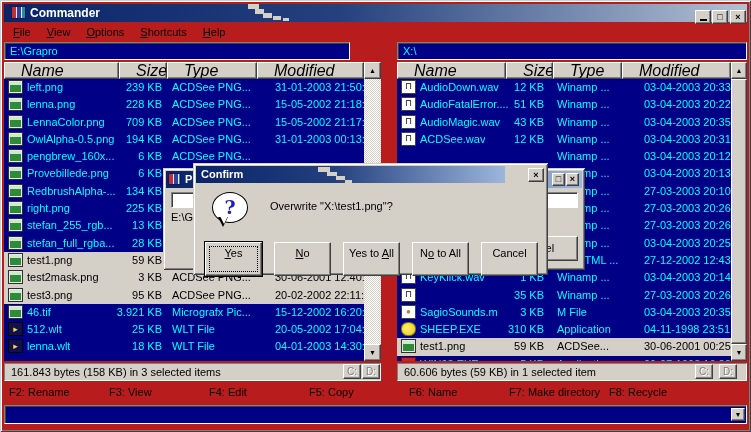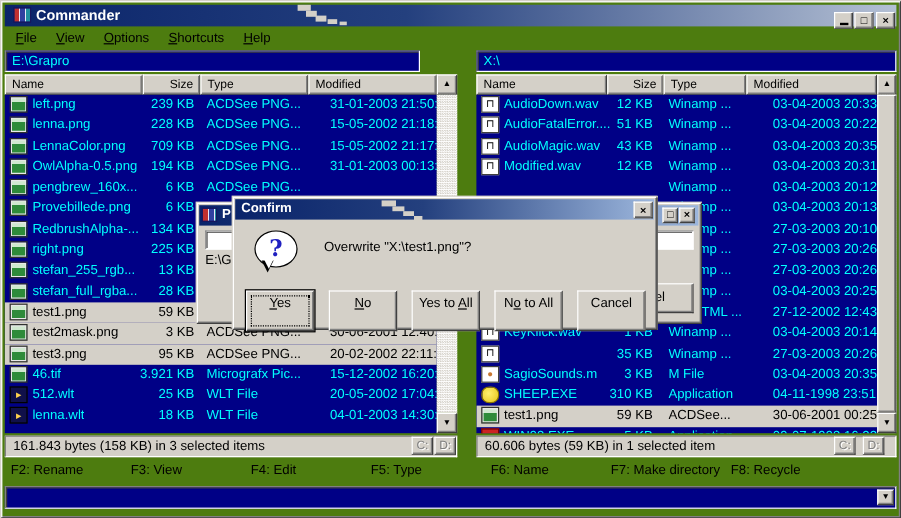--- a/index.html
+++ b/index.html
@@ -1,38 +1,38 @@
 <!DOCTYPE html>
 <html><head>
 <meta charset="utf-8">
 <style>
   * { margin:0; padding:0; box-sizing:border-box; font-family:"Liberation Sans", sans-serif; }
   html,body { width:751px; height:432px; }
   body { position:relative; background:#9a9a9a; overflow:hidden; }
   .abs { position:absolute; }
-  .window { position:absolute; inset:0; background:#4d7c0f;
+  .window { position:absolute; inset:0; background:#b91c1c;
     box-shadow: inset 1px 1px 0 #d4d0c8, inset -1px -1px 0 #404040, inset 2px 2px 0 #ffffff, inset -2px -2px 0 #808080; }
   .titlebar { position:absolute; left:4px; top:4px; width:743px; height:18px;
     background:linear-gradient(90deg,#0a246a 0%,#24407e 45%,#b4c0d4 100%); color:#fff; }
   .titlebar .t-text { position:absolute; left:26px; top:2px; font-size:12px; font-weight:bold; }
   .app-icon { position:absolute; left:7px; top:2px; width:15px; height:13px; border:1px solid #16165e;
     background:linear-gradient(90deg,#c03030 0 4px,#e8e8f8 4px 5px,#3040a0 5px 9px,#e8e8f8 9px 10px,#2090a0 10px 15px); }
   .winbtn { position:absolute; top:6px; width:16px; height:14px; background:#d4d0c8;
     border:1px solid; border-color:#ffffff #404040 #404040 #ffffff; box-shadow: inset -1px -1px 0 #808080;
     font-size:9px; font-weight:bold; text-align:center; line-height:12px; color:#000; }
   .minbar { display:inline-block; width:7px; height:2px; background:#000; margin-top:8px; }
   .menubar { position:absolute; left:4px; top:23px; width:743px; height:18px; font-size:11px; }
   .menu-item { display:inline-block; padding:3px 8px 2px; color:#000; }
   .menu-item:first-child { margin-left:1px; }
 
   .pathbar { position:absolute; top:42px; height:18px; background:#000086; color:#00ffff; font-size:11px;
     padding:2px 5px; border:1px solid; border-color:#808080 #ffffff #ffffff #808080; box-shadow: inset 1px 1px 0 #404040; }
-  .hdr { position:absolute; top:62px; height:17px; background:#d4d0c8; font-size:10px; color:#000;
+  .hdr { position:absolute; top:62px; height:17px; background:#d4d0c8; font-size:16px; color:#000;
     border:1px solid; border-color:#ffffff #404040 #404040 #ffffff; box-shadow: inset -1px -1px 0 #808080;
-    padding:1px 5px 0; line-height:14px; white-space:nowrap; overflow:hidden; }
+    padding:1px 16px 0; line-height:14px; white-space:nowrap; overflow:hidden;font-style:italic; }
   .hdr.right-al { text-align:right; }
   .sbtn { position:absolute; background:#d4d0c8; border:1px solid; border-color:#ffffff #404040 #404040 #ffffff;
     box-shadow: inset -1px -1px 0 #808080; font-size:7px; text-align:center; color:#000; }
   .track { position:absolute; background-color:#fff;
     background-image:conic-gradient(#d4d0c8 25%, transparent 0 50%, #d4d0c8 0 75%, transparent 0);
     background-size:2px 2px; }
   .thumb { position:absolute; background:#d4d0c8; border:1px solid; border-color:#ffffff #404040 #404040 #ffffff;
     box-shadow: inset -1px -1px 0 #808080; }
 
   .flist { position:absolute; top:79px; height:282px; background:#000086; overflow:hidden; }
@@ -253,21 +253,21 @@
       </div>
       <div class="frow">
         <div class="ficon ic-wav">⊓</div>
         <span class="c-name">AudioMagic.wav</span>
         <span class="c-size">43 KB</span>
         <span class="c-type">Winamp ...</span>
         <span class="c-mod">03-04-2003 20:35:18</span>
       </div>
       <div class="frow">
         <div class="ficon ic-wav">⊓</div>
-        <span class="c-name">Modified.wav</span>
+        <span class="c-name">ACDSee.wav</span>
         <span class="c-size">12 KB</span>
         <span class="c-type">Winamp ...</span>
         <span class="c-mod">03-04-2003 20:31:56</span>
       </div>
       <div class="frow">
         <span class="c-name"></span>
         <span class="c-size"></span>
         <span class="c-type">Winamp ...</span>
         <span class="c-mod">03-04-2003 20:12:58</span>
       </div>
@@ -360,21 +360,21 @@
   <div class="drvbtn" style="left:343px">C:</div>
   <div class="drvbtn" style="left:362px">D:</div>
   <div class="statusbar" style="left:397px;width:350px"><span>60.606 bytes (59 KB) in 1 selected item</span></div>
   <div class="drvbtn" style="left:695px">C:</div>
   <div class="drvbtn" style="left:719px">D:</div>
 
   <div class="fbar" id="fbar">
       <span class="fkey" style="left: 5px;">F2: Rename</span>
       <span class="fkey" style="left: 105px;">F3: View</span>
       <span class="fkey" style="left: 205px;">F4: Edit</span>
-      <span class="fkey" style="left: 305px;">F5: Type</span>
+      <span class="fkey" style="left: 305px;">F5: Copy</span>
       <span class="fkey" style="left: 405px;">F6: Name</span>
       <span class="fkey" style="left: 505px;">F7: Make directory</span>
       <span class="fkey" style="left: 605px;">F8: Recycle</span>
     </div>
 
   <div class="cmdbar">
     <div class="cmd-drop">▼</div>
   </div>
 
   <div class="dlg" style="left:163px;top:168px;width:422px;height:102px;z-index:50">
@@ -383,21 +383,21 @@
       <div class="t-text" style="left:19px">P</div>
       <div class="winbtn" style="left:386px;top:2px;width:13px;height:13px;line-height:11px">□</div>
       <div class="winbtn" style="left:400px;top:2px;width:13px;height:13px;line-height:11px">×</div>
     </div>
     <div class="field-white" style="left:8px;top:24px;width:407px;height:16px"></div>
     <div class="abs" style="left:8px;top:43px;font-size:11px;color:#000">E:\Gr</div>
     <div class="dlg-btn" style="left:333px;top:68px;width:82px;height:25px;line-height:23px">Cancel</div>
   </div>
 
   <div class="dlg" style="left:193px;top:163px;width:355px;height:112px;z-index:60">
-    <div class="dlg-title" style="width:349px">
+    <div class="dlg-title" style="width:309px">
       <div class="t-text">Confirm</div>
       <div class="artifact" style="left:122px;top:1px;width:12px;height:5px"></div>
       <div class="artifact" style="left:131px;top:6px;width:10px;height:4px"></div>
       <div class="artifact" style="left:140px;top:10px;width:9px;height:4px"></div>
       <div class="artifact" style="left:149px;top:14px;width:7px;height:4px"></div>
       <div class="winbtn" style="left:332px;top:2px;width:16px;height:14px">×</div>
     </div>
     <div class="bubble">
         <span class="q">?</span>
       </div>

